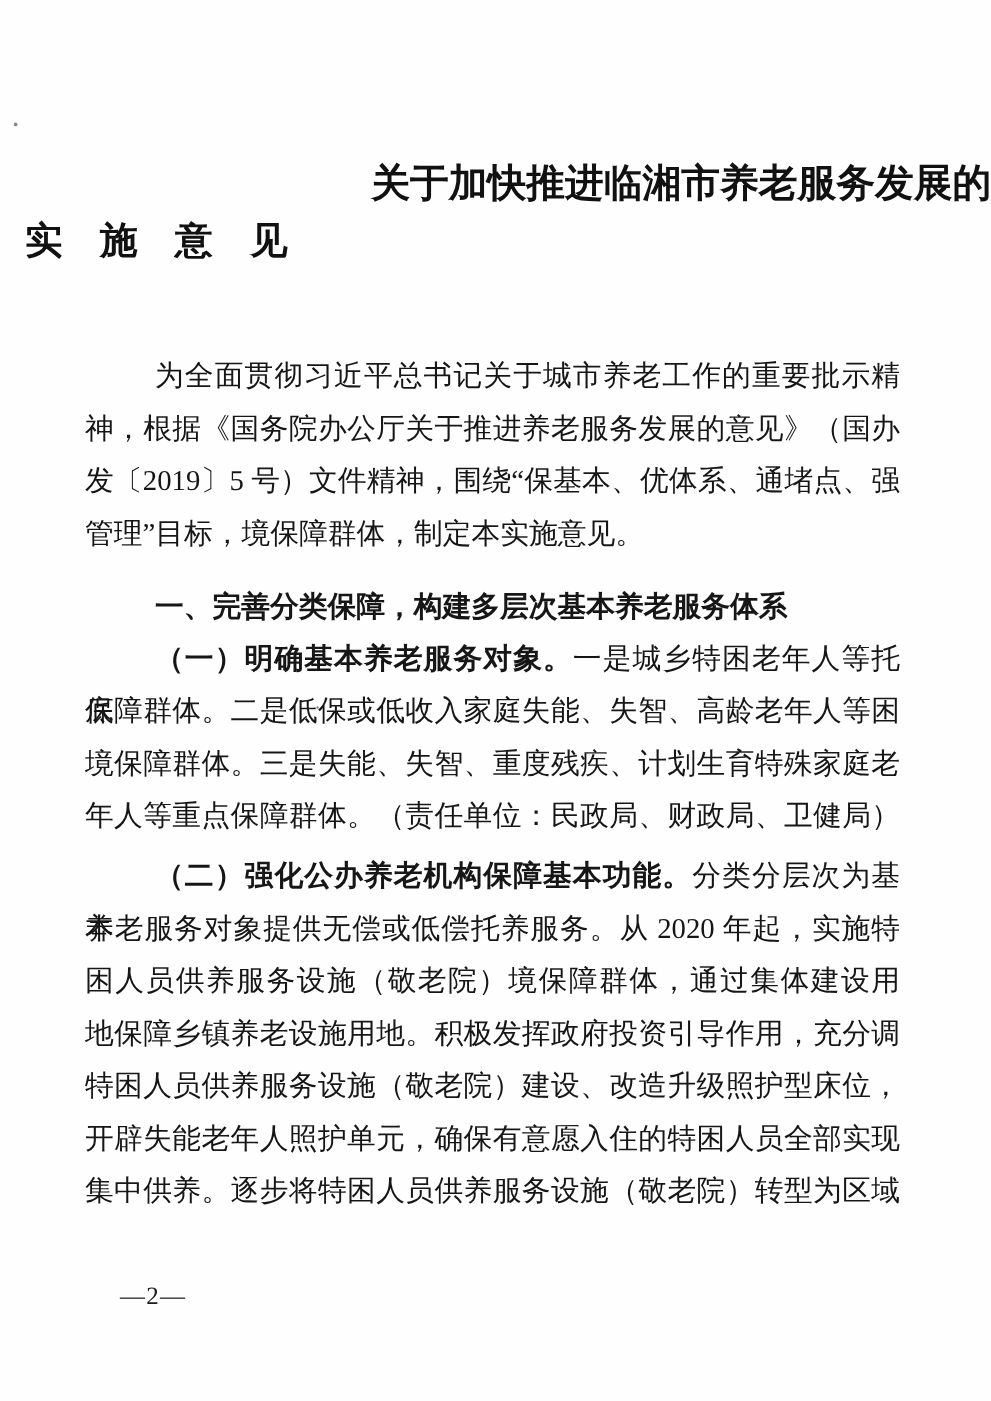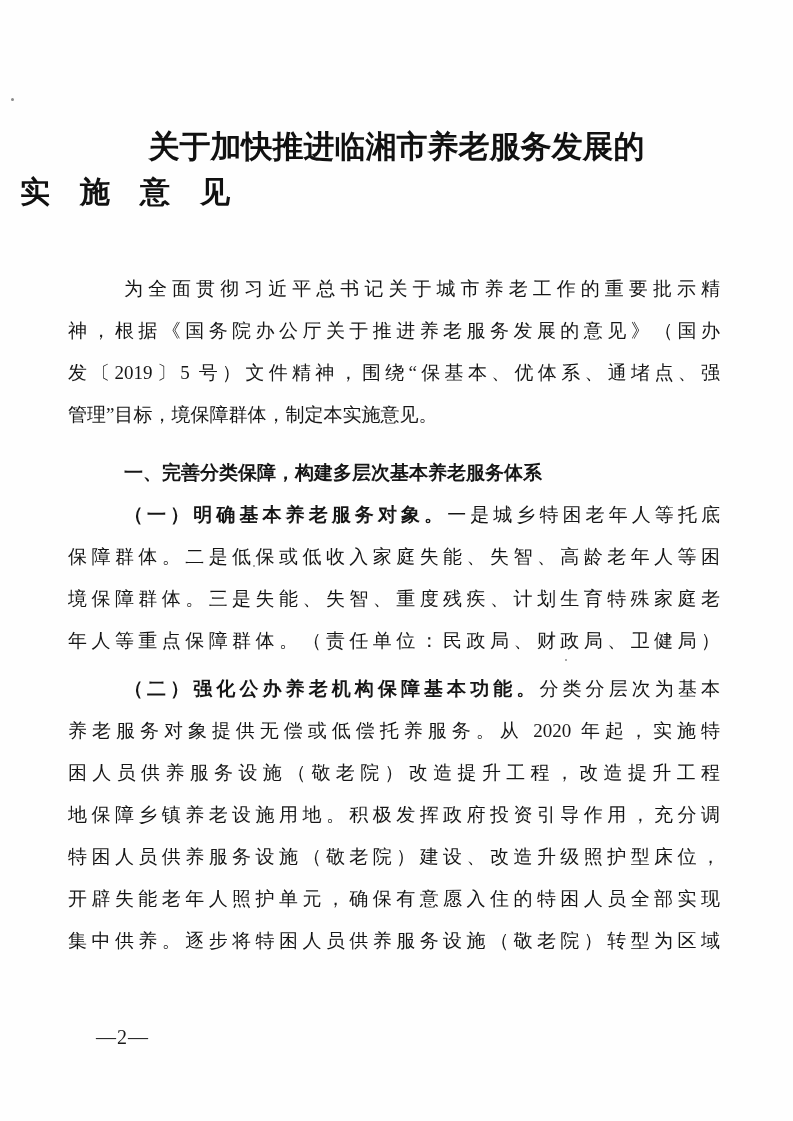--- a/index.html
+++ b/index.html
@@ -15,44 +15,44 @@
     background: #fefefe;
     color: #161616;
     overflow: hidden;
     font-family: "Liberation Serif", serif;
   }
   .title1 {
     position: absolute;
     top: 126px;
     left: 0;
     width: 100%;
-    text-align: center;
+    text-align: right;
     font-family: "Liberation Sans", sans-serif;
     font-weight: bold;
     font-size: 31px;
     letter-spacing: 0px;
     color: #111;
   }
   .title2 {
     position: absolute;
     top: 172px;
     left: 0;
     width: 100%;
     font-family: Liberation Sans, sans-serif;
     font-weight: bold;
     font-size: 30px;
     color: #111;
     padding-left: 20px;
   }
   .body-text {
     position: absolute;
-    top: 268px;
+    top: 280px;
     left: 68px;
     width: 652px;
-    font-size: 19px;
+    font-size: 23px;
   }
   .line {
     height: 42px;
     line-height: 42px;
     white-space: nowrap;
     text-align: justify;
   }
   .fill {
     white-space: normal;
     text-align: justify;
@@ -104,21 +104,21 @@
     <div class="line fill"><span>神，根据《国务院办公厅关于推进养老服务发展的意见》（国办</span></div>
     <div class="line fill"><span>发〔2019〕5 号）文件精神，围绕“保基本、优体系、通堵点、强</span></div>
     <div class="line"><span>管理”目标，境保障群体，制定本实施意见。</span></div>
     <div class="line indent sec-head gap-sm"><span>一、完善分类保障，构建多层次基本养老服务体系</span></div>
     <div class="line indent fill"><span class="b">（一）明确基本养老服务对象。</span><span>一是城乡特困老年人等托底</span></div>
     <div class="line fill"><span>保障群体。二是低保或低收入家庭失能、失智、高龄老年人等困</span></div>
     <div class="line fill"><span>境保障群体。三是失能、失智、重度残疾、计划生育特殊家庭老</span></div>
     <div class="line fill"><span>年人等重点保障群体。（责任单位：民政局、财政局、卫健局）</span></div>
     <div class="line indent fill gap-md"><span class="b">（二）强化公办养老机构保障基本功能。</span><span>分类分层次为基本</span></div>
     <div class="line fill"><span>养老服务对象提供无偿或低偿托养服务。从 2020 年起，实施特</span></div>
-    <div class="line fill"><span>困人员供养服务设施（敬老院）改造提升工程，改造提升工程</span></div>
+    <div class="line fill"><span>困人员供养服务设施（敬老院）境保障群体，通过集体建设用</span></div>
     <div class="line fill"><span>地保障乡镇养老设施用地。积极发挥政府投资引导作用，充分调</span></div>
     <div class="line fill"><span>特困人员供养服务设施（敬老院）建设、改造升级照护型床位，</span></div>
     <div class="line fill"><span>开辟失能老年人照护单元，确保有意愿入住的特困人员全部实现</span></div>
     <div class="line fill"><span>集中供养。逐步将特困人员供养服务设施（敬老院）转型为区域</span></div>
   </div>
 
   <div class="page-number">—2—</div>
 
 </div>
 

